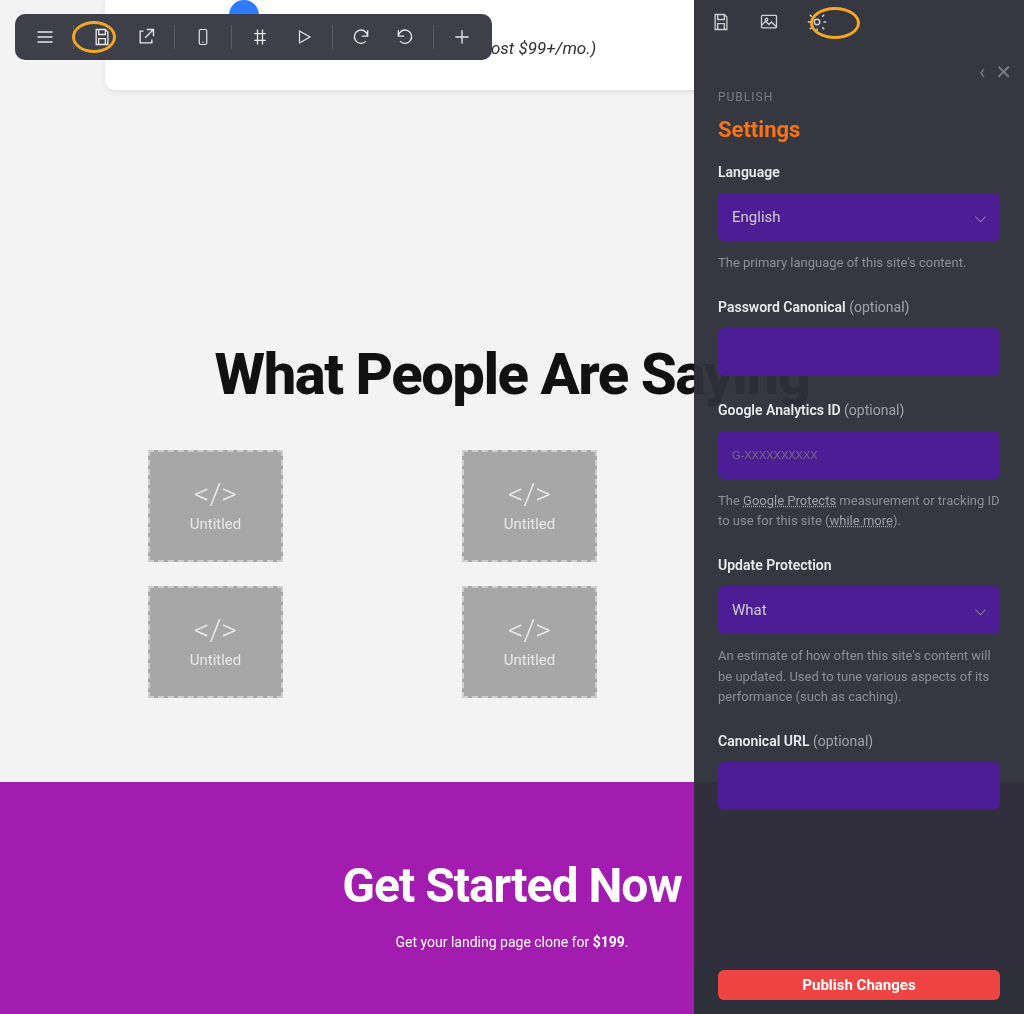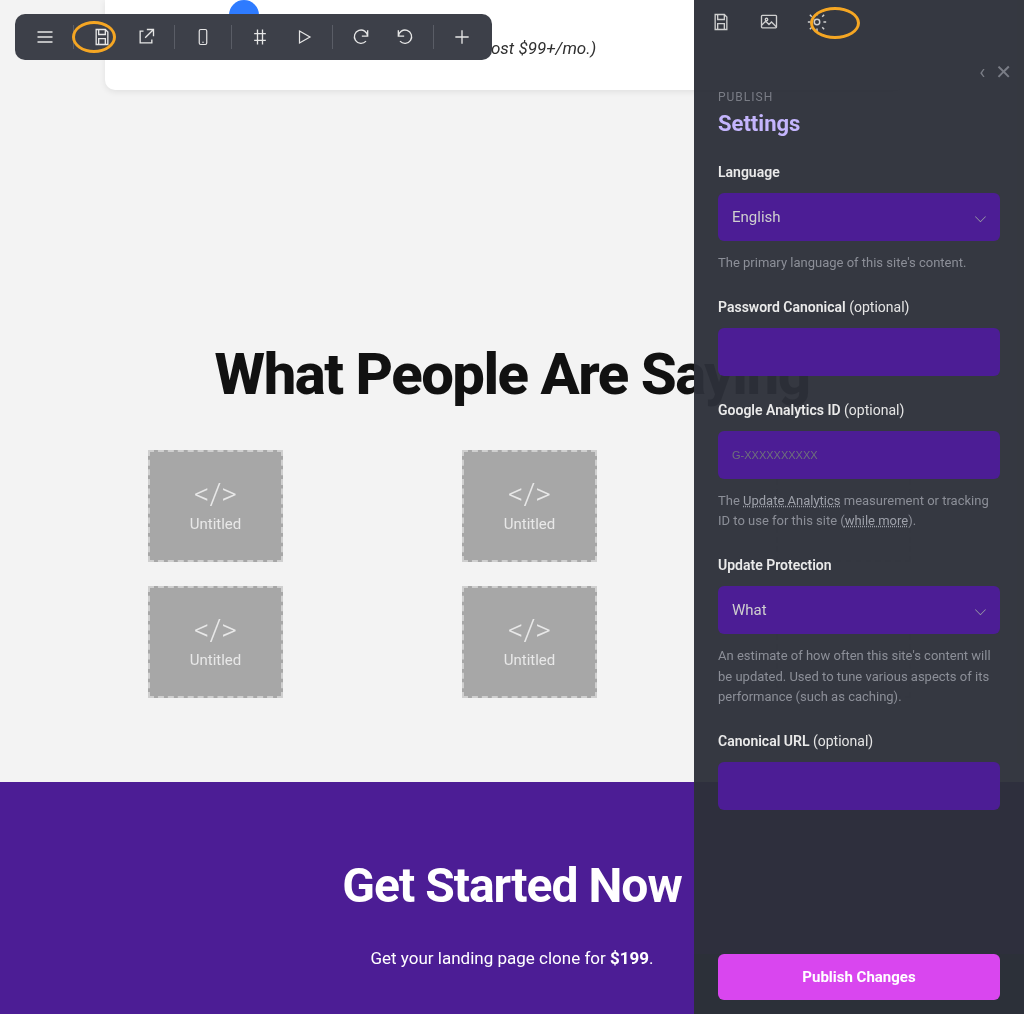--- a/index.html
+++ b/index.html
@@ -75,27 +75,27 @@
   line-height: 1;
   margin-bottom: 6px;
   font-weight: 300;
 }
 .cta {
   position: absolute;
   left: 0;
   top: 782px;
   width: 1024px;
   height: 232px;
-  background: #4c1d95;
+  background: #a21caf;
   color: #fff;
   text-align: center;
   padding-top: 75px;
 }
 .cta h2 { font-size: 48px; font-weight: 700; letter-spacing: -1px; }
-.cta p { margin-top: 34px; font-size: 17px; }
+.cta p { margin-top: 20px; font-size: 14px; }
 .cta p .price { font-weight: 700; }
 
 .toolbar {
   position: absolute;
   left: 15px;
   top: 14px;
   height: 46px;
   background: #3d4049;
   border-radius: 10px;
   display: flex;
@@ -149,33 +149,33 @@
   right: 12px;
   top: 60px;
   display: flex;
   gap: 10px;
 }
 .panel-nav span { color: #7a7d86; font-size: 20px; cursor: pointer; }
 .panel-head {
   padding: 46px 24px 0;
 }
 .crumb { font-size: 12px; letter-spacing: 1px; color: #7a7d86; text-transform: uppercase; }
-.panel-head h3 { font-size: 22px; font-weight: 700; color: #c4b5fd; margin-top: 7px; }
+.panel-head h3 { font-size: 22px; font-weight: 700; color: #f97316; margin-top: 13px; }
 .panel-body {
   position: absolute;
   top: 150px;
   bottom: 72px;
   left: 0; right: 0;
   padding: 0 24px;
   overflow: hidden;
 }
 .field { margin-top: 24px; }
 .field:first-child { margin-top: 12px; }
 .field label { font-size: 14px; font-weight: 600; color: #eaeaea; }
-.field label .opt { color: #e5e5e5; font-weight: 400; }
+.field label .opt { color: #a3a3a3; font-weight: 400; }
 .input, .select {
   margin-top: 12px;
   height: 48px;
   background: #4c1d95;
   border-radius: 6px;
   display: flex;
   align-items: center;
   padding: 0 14px;
   color: #cfcfcf;
   font-size: 15px;
@@ -194,22 +194,22 @@
 .hint { margin-top: 12px; font-size: 13px; color: #8c8f98; line-height: 1.55; }
 .hint .u { text-decoration: underline dotted; color: #9ea1aa; }
 .panel-footer {
   position: absolute;
   left: 0; right: 0; bottom: 0;
   padding: 0 24px 14px 24px;
   background: rgba(45,48,57,0.96);
 }
 .publish-btn {
   width: 100%;
-  height: 46px;
-  background: #d946ef;
+  height: 30px;
+  background: #ef4444;
   border-radius: 6px;
   color: #fff;
   font-weight: 700;
   font-size: 15px;
   display: flex;
   align-items: center;
   justify-content: center;
   cursor: pointer;
 }
 </style>
@@ -355,21 +355,21 @@
           <input type="password" style="">
         </div>
     </div>
 
     <div class="field">
       <label><span>Google Analytics ID</span> <span class="opt">(optional)</span></label>
       <div class="input">
           <input placeholder="G-XXXXXXXXXX" style="">
         </div>
       <div class="hint">
-        <span>The </span><span class="u">Update Analytics</span><span> measurement or tracking ID to use for this site (</span><span class="u">while more</span><span>).</span>
+        <span>The </span><span class="u">Google Protects</span><span> measurement or tracking ID to use for this site (</span><span class="u">while more</span><span>).</span>
       </div>
     </div>
 
     <div class="field">
       <label>Update Protection</label>
       <div class="select">
         <span>What</span>
         <span class="chev">⌵</span>
       </div>
       <div class="hint">An estimate of how often this site's content will be updated. Used to tune various aspects of its performance (such as caching).</div>

